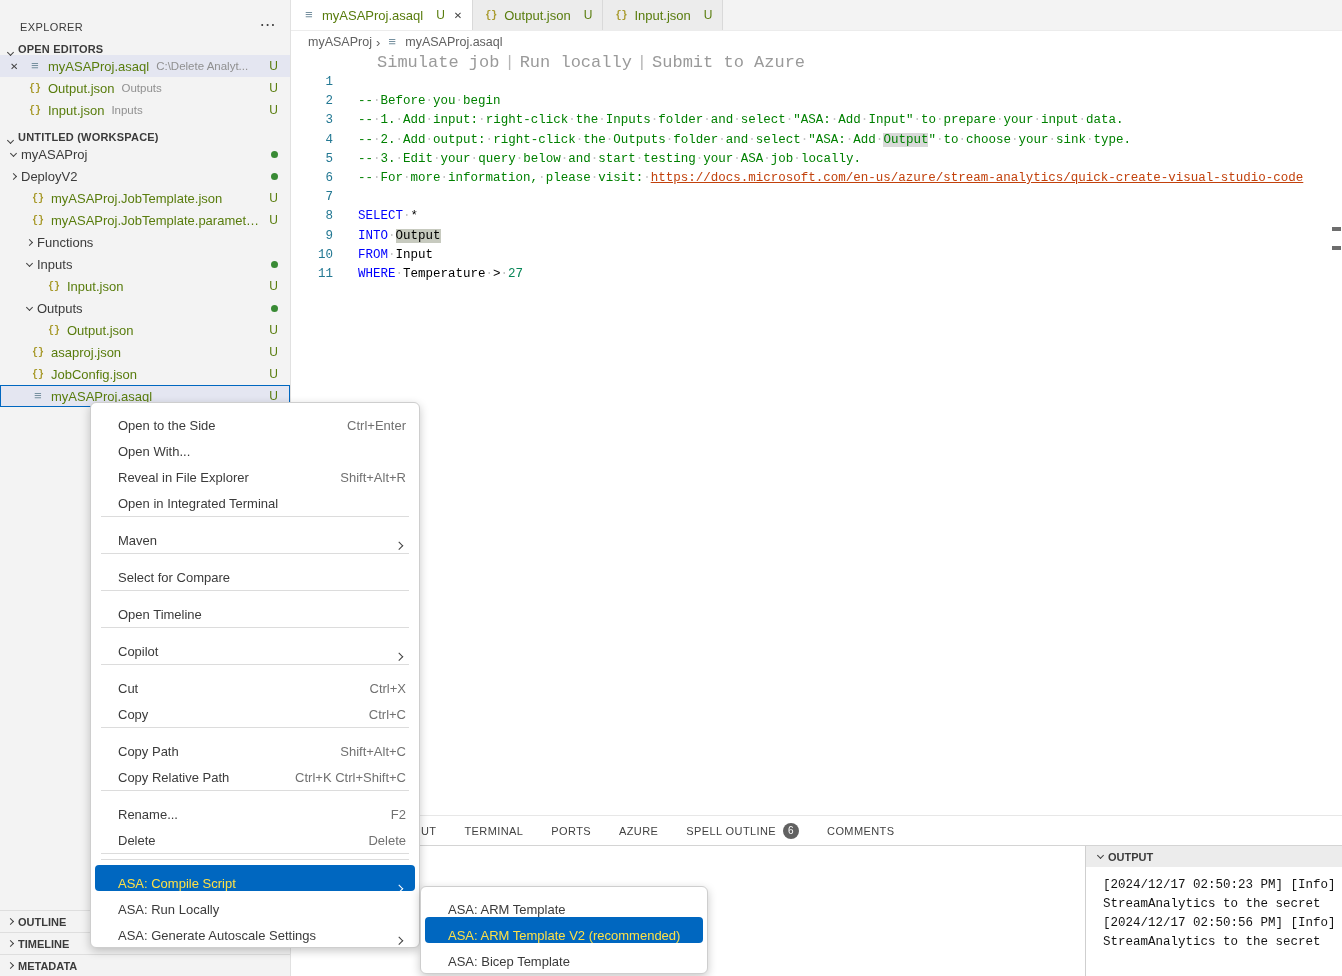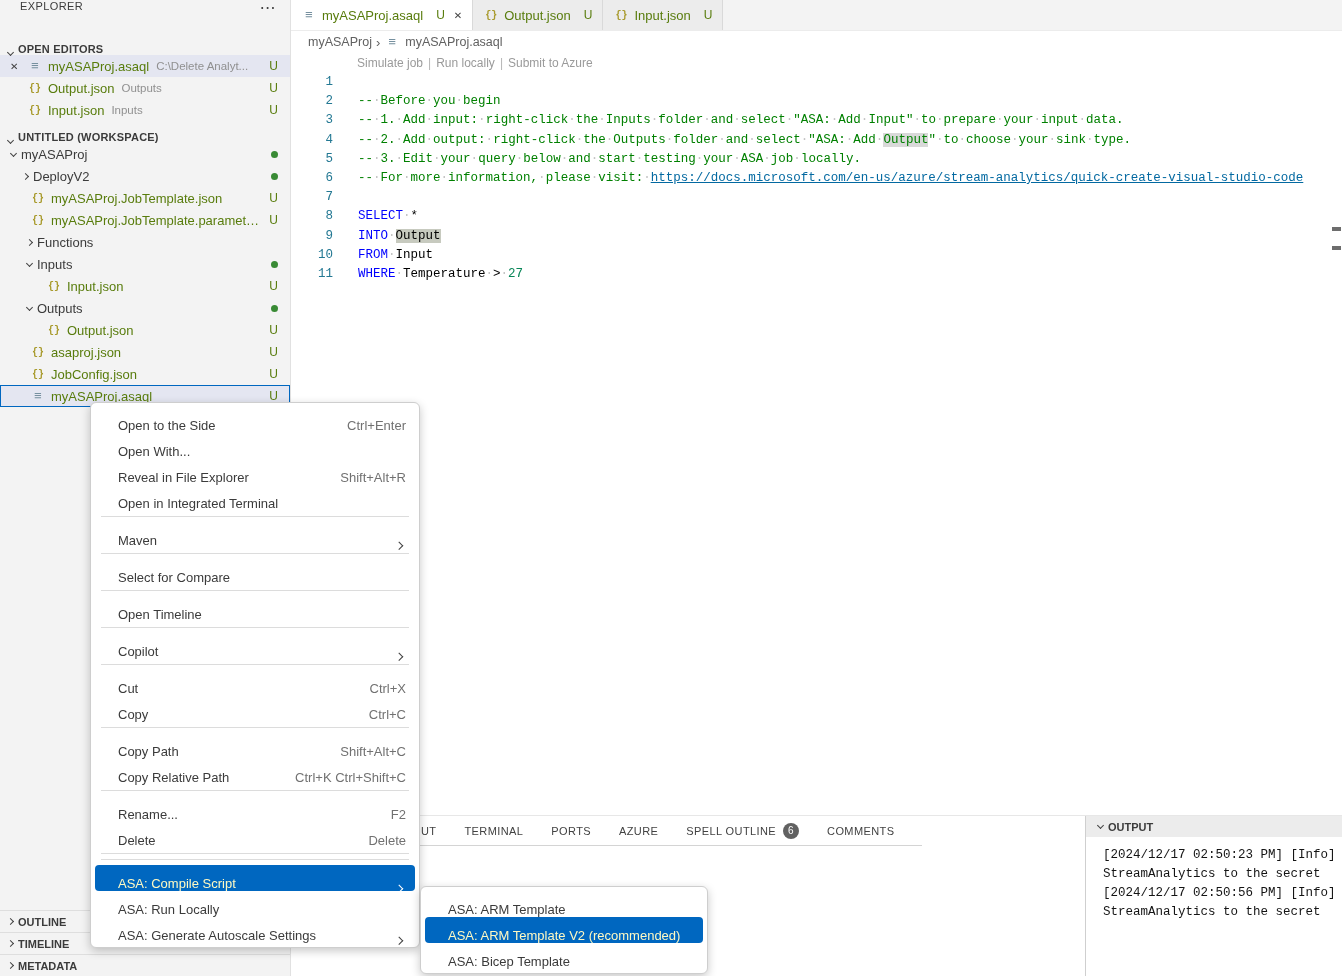--- a/index.html
+++ b/index.html
@@ -2,21 +2,21 @@
 <html><head>
 <meta charset="utf-8">
 <style>
   *{box-sizing:border-box;margin:0;padding:0}
   html,body{width:1342px;height:976px;overflow:hidden;background:#fff}
   body{font-family:"Liberation Sans","DejaVu Sans",sans-serif;font-size:13px;color:#3b3b3b}
   .app{position:relative;width:1342px;height:976px;display:flex;overflow:hidden;background:#fff}
 
   
   .sidebar{width:291px;min-width:291px;background:#f3f3f3;border-right:1px solid #e1e1e1;display:flex;flex-direction:column;overflow:hidden}
-  .sidebar-header{height:33px;display:flex;align-items:flex-start;padding:0 14px 0 20px;font-size:11px;letter-spacing:.4px;color:#3b3b3b}
+  .sidebar-header{height:33px;display:flex;align-items:flex-end;padding:0 14px 0 20px;font-size:11px;letter-spacing:.4px;color:#3b3b3b}
   .more{margin-left:auto;font-size:16px;color:#424242;cursor:pointer;line-height:1}
   .section-header{height:22px;display:flex;align-items:flex-end;padding-left:5px;font-size:11px;font-weight:700;color:#3b3b3b;cursor:pointer;letter-spacing:.2px}
   .chev{width:5px;height:5px;border-right:1.4px solid #424242;border-bottom:1.4px solid #424242;display:inline-block;flex:none}
   .chev.down{transform:rotate(45deg);margin:-2px 5px 0 3px}
   .chev.right{transform:rotate(-45deg);margin:0 5px 0 3px}
   .oe-row,.tree-row{height:22px;display:flex;align-items:center;padding-right:12px;font-size:13px;cursor:pointer;white-space:nowrap}
   .oe-row{padding-left:10px}
   .oe-row.selected{background:#e4e6f1}
   .close,.close-space{width:17px;flex:none;font-size:10px;color:#424242}
   .ficon{width:16px;flex:none;text-align:center;margin-right:5px;font-size:10px;font-weight:700;font-family:"Liberation Mono",monospace}
@@ -36,57 +36,57 @@
   .tabbar{height:31px;flex:none;background:#f3f3f3;display:flex;align-items:stretch;border-bottom:1px solid #ececec}
   .tab{display:flex;align-items:center;padding:0 10px;background:#ececec;border-right:1px solid #d9d9d9;cursor:pointer}
   .tab.active{background:#fff}
   .tname{color:#587c0c}
   .tab .badge{margin-left:7px}
   .tclose{margin-left:9px;font-size:10px;color:#424242;cursor:pointer}
   .breadcrumb{height:22px;flex:none;display:flex;align-items:center;padding-left:17px;font-size:12.5px;color:#616161;background:#fff}
   .bc-sep{margin:0 4px;font-size:13px;color:#616161}
   .bc-item{display:flex;align-items:center;cursor:pointer}
   .code-wrap{flex:1;position:relative;overflow:hidden;font-family:"Liberation Mono","DejaVu Sans Mono",monospace;font-size:12.5px}
-  .codelens{height:20px;line-height:20px;padding-left:66px;font-size:12px;color:#9a9a9a;font-family:Liberation Sans, sans-serif}
+  .codelens{height:20px;line-height:20px;padding-left:86px;font-size:17px;color:#9a9a9a;font-family:Liberation Mono, monospace}
   .lens-link{cursor:pointer}
   .lens-sep{margin:0 5px;color:#b5b5b5}
   .cline{display:flex;height:19.2px;line-height:19.2px}
   .ln{width:42px;flex:none;text-align:right;color:#237893}
   .ltext{padding-left:25px;white-space:pre}
   .tok-comment{color:#008000}
   .tok-keyword{color:#0000ff}
   .tok-plain{color:#000}
   .tok-number{color:#098658}
-  .tok-link{color:#0369a1;text-decoration:underline;cursor:pointer}
+  .tok-link{color:#c2410c;text-decoration:underline;cursor:pointer}
   .hl-word{background:#c7cabf}
   .hl-occurrence{background:#d9d9d9}
   .ws{color:#c4c4c4}
   .ruler-mark{position:absolute;right:1px;width:9px;height:3.5px;background:#6d6d6d}
 
   
-  .panel{height:161px;flex:none;display:flex;flex-direction:row;border-top:1px solid #e7e7e7;background:#fff}
+  .panel{height:161px;flex:none;display:flex;flex-direction:column;border-top:1px solid #e7e7e7;background:#fff}
   .panel-tabs{height:30px;flex:none;display:flex;align-items:center;padding-left:130px;border-bottom:1px solid #d4d4d4}
   .ptab{display:flex;align-items:center;margin-right:28px;font-size:11px;letter-spacing:.4px;color:#424242;cursor:pointer}
   .pbadge{margin-left:7px;width:16px;height:16px;border-radius:50%;background:#616161;color:#fff;font-size:10px;display:flex;align-items:center;justify-content:center}
   .panel-body{flex:1;display:flex;min-height:0}
   .panel-left{flex:1;background:#fff}
   .panel-right{width:257px;flex:none;border-left:1px solid #cfcfcf;display:flex;flex-direction:column}
   .output-header{height:21px;flex:none;background:#ececec;display:flex;align-items:center;padding-left:9px;font-size:11px;font-weight:700;color:#3b3b3b}
   .output-logs{flex:1;overflow:hidden;padding-top:9px}
   .olog{font-family:"Liberation Mono","DejaVu Sans Mono",monospace;font-size:12.5px;line-height:19px;color:#141414;padding-left:17px;white-space:nowrap}
 
   
   .context-menu{position:absolute;background:#fff;border:1px solid #cecece;border-radius:6px;box-shadow:0 3px 10px rgba(0,0,0,.22);padding:4px 0;z-index:20;font-size:13px;color:#3b3b3b}
   #context-menu{left:90px;top:402px;width:330px}
   #submenu{left:420px;top:886px;width:288px}
   .menu-item{height:26px;display:flex;align-items:flex-end;margin:0 4px;padding:0 9px 0 23px;border-radius:4px;cursor:pointer}
   .mlabel{flex:1;white-space:nowrap;overflow:hidden}
   .mshortcut{color:#717171;margin-left:24px;white-space:nowrap}
   .menu-item .chev{border-color:#424242;margin-left:12px;width:5.5px;height:5.5px}
-  .menu-item.highlighted{background:#0067c0;color:#fef9c3}
+  .menu-item.highlighted{background:#0067c0;color:#fde047}
   .menu-item.highlighted .chev{border-color:#fff}
   .menu-sep{height:1px;background:#dcdcdc;margin:5px 10px}
 </style>
 </head>
 <body>
 
 <div class="app">
 
   <aside class="sidebar">
     <div class="sidebar-header">
@@ -123,21 +123,21 @@
     <div class="section-header">
       <span class="chev down"></span>
       <span>UNTITLED (WORKSPACE)</span>
     </div>
     <div id="file-tree">
         <div class="tree-row" style="padding-left: 8px;">
           <span class="chev down"></span>
           <span class="flabel">myASAProj</span>
           <span class="dot"></span>
         </div>
-        <div class="tree-row" style="padding-left: 20px;">
+        <div class="tree-row" style="padding-left: 8px;">
           <span class="chev right"></span>
           <span class="flabel">DeployV2</span>
           <span class="dot"></span>
         </div>
         <div class="tree-row" style="padding-left: 30px;">
           <span class="ficon json">{}</span>
           <span class="fname">myASAProj.JobTemplate.json</span>
           <span class="badge">U</span>
         </div>
         <div class="tree-row" style="padding-left: 30px;">

